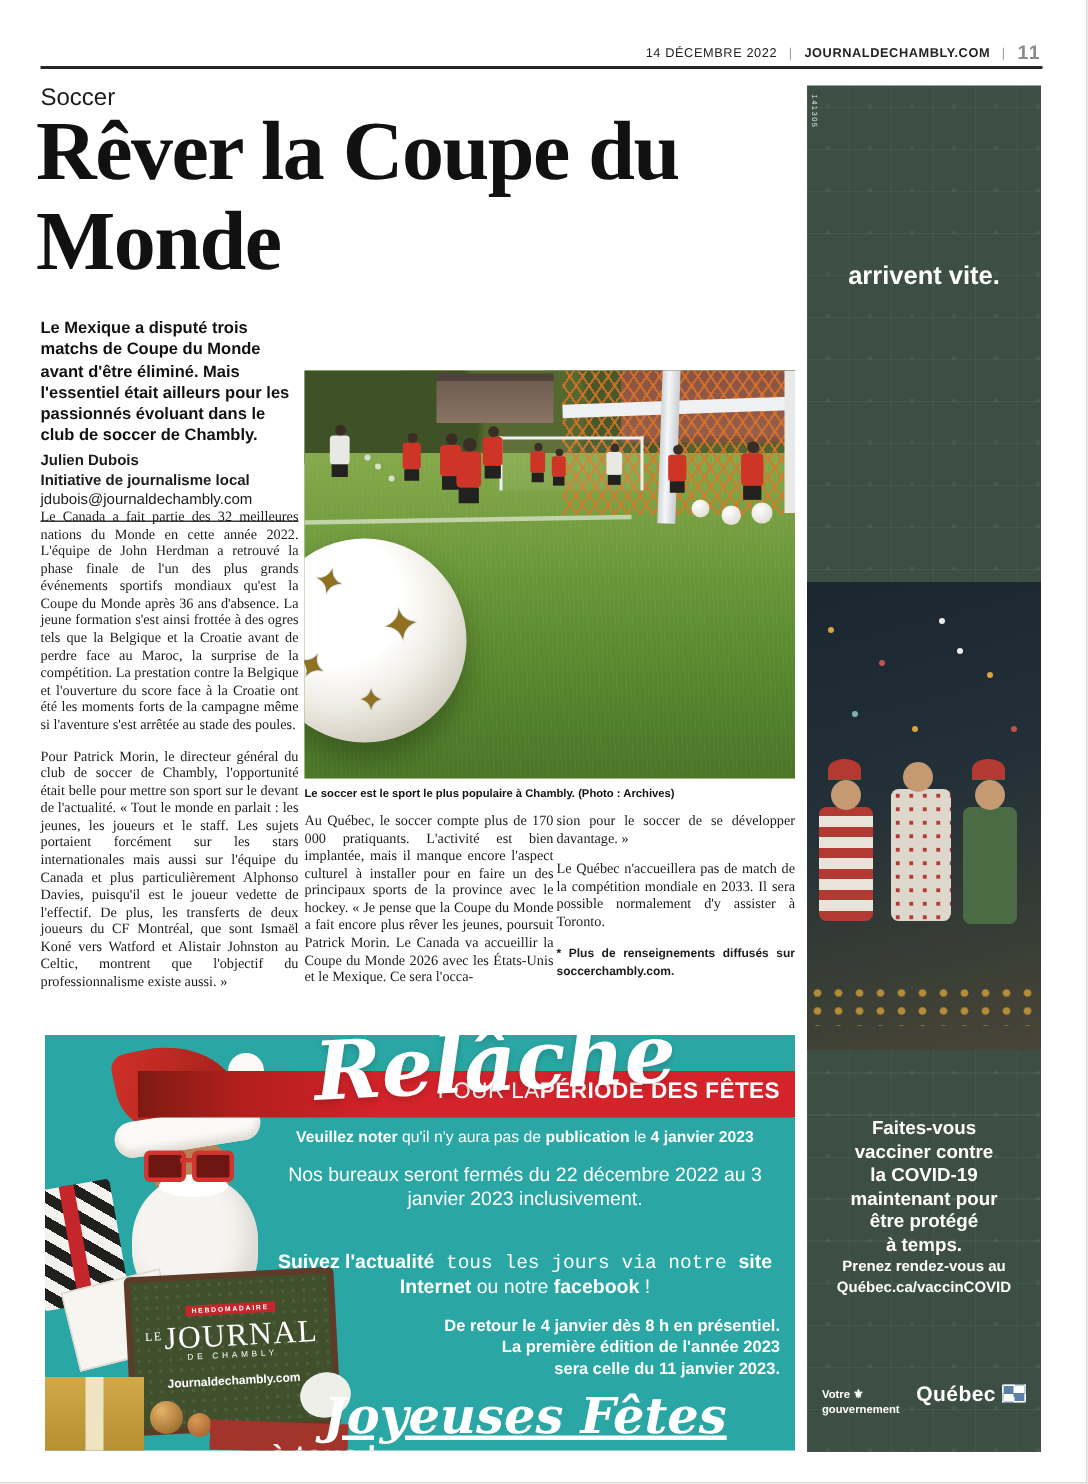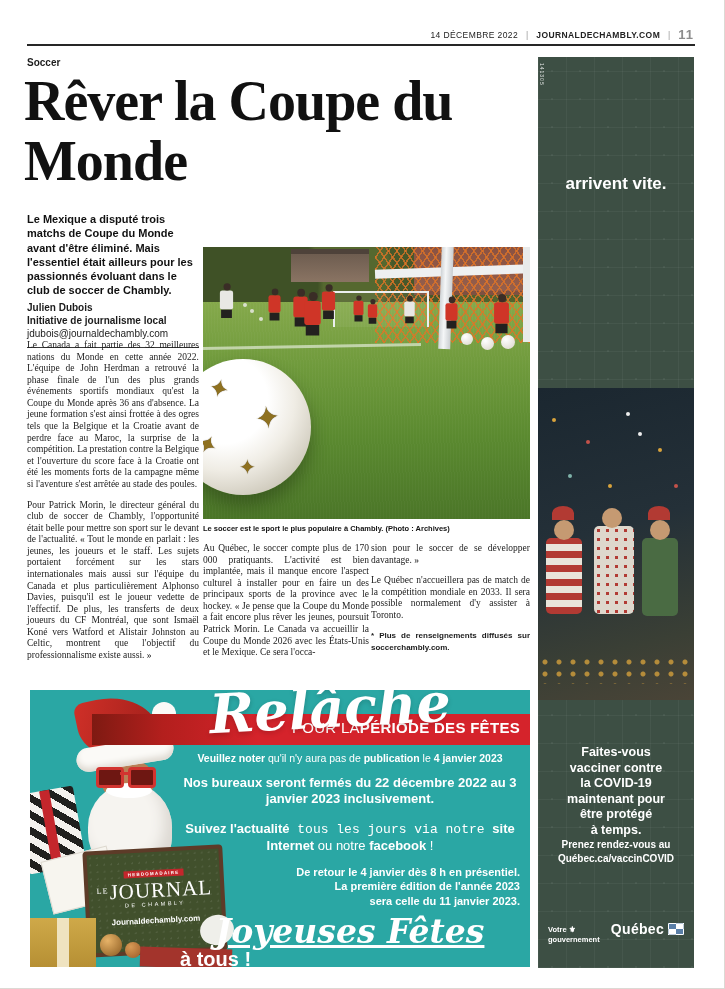--- a/index.html
+++ b/index.html
@@ -9,21 +9,21 @@
   .abs{position:absolute;}
 
   
   .masthead{top:27px;right:30px;font-size:8.5px;letter-spacing:.4px;color:#222;white-space:nowrap;}
   .masthead .site{font-weight:700;}
   .masthead .sep{color:#999;margin:0 5px;}
   .masthead .pagenum{font-weight:700;font-size:13px;color:#8c8c8c;letter-spacing:1px;vertical-align:-1px;}
   .header-rule{top:44px;left:27px;width:668px;height:2px;background:#262626;}
 
   
-  .section-label{top:57px;left:27px;font-size:10px;font-weight:700;text-align:center;}
+  .section-label{top:57px;left:27px;font-size:16px;font-weight:400;text-align:center;}
   .headline{top:72px;left:24px;width:510px;font-family:"Liberation Serif",serif;
             font-weight:700;font-size:56px;line-height:1.07;letter-spacing:-1px;color:#111;}
   .lead{top:212px;left:27px;width:172px;font-size:11px;font-weight:700;line-height:1.3;color:#111;}
   .byline{top:301px;left:27px;width:172px;font-size:10px;line-height:1.3;
           border-bottom:1.5px solid #3a3a3a;padding-bottom:7px;}
   .byline .author,.byline .org{font-weight:700;}
   .bodycol{font-family:"Liberation Serif",serif;font-size:9.5px;line-height:1.22;
            text-align:justify;color:#1b1b1b;}
   .bodycol p{margin:0 0 9px 0;}
   .col1{top:340px;left:27px;width:172px;height:350px;}
@@ -76,21 +76,21 @@
   
   .ad-bottom{top:690px;left:30px;width:500px;height:277px;background:#2aa7a4;overflow:hidden;color:#fff;}
   .ad-banner{left:62px;top:24px;right:0;height:31px;display:flex;align-items:center;justify-content:flex-end;
     padding:0 10px 5px 0;box-sizing:border-box;font-size:15px;letter-spacing:.3px;
     background:linear-gradient(90deg,#7e1a12 0%,#b31f1d 16%,#d5232b 38%,#d5232b 100%);}
   .ad-script{left:140px;top:-14px;width:320px;text-align:center;font-family:"DejaVu Serif",serif;
     font-style:italic;font-weight:700;font-size:54px;color:#fff;transform:rotate(-3deg);
     text-shadow:0 2px 5px rgba(0,0,0,.18);}
   .ad-text{left:150px;right:10px;top:62px;text-align:center;}
   .ad-l1{font-size:10.5px;margin-bottom:11px;}
-  .ad-l2{font-size:13px;font-weight:700;line-height:1.25;margin-bottom:13px;}
+  .ad-l2{font-size:13px;font-weight:400;line-height:1.25;margin-bottom:25px;}
   .ad-l3{font-size:13px;line-height:1.25;margin-bottom:11px;}
   .ad-l4{font-size:11px;font-weight:700;line-height:1.3;text-align:right;margin-bottom:6px;}
   .ad-joyeuses{font-family:"DejaVu Serif",serif;font-style:italic;font-weight:700;font-size:33px;line-height:1.1;text-decoration:underline;}
   .ad-atous{font-size:20px;font-weight:700;text-align:left;padding-right:42px;margin-top:-2px;}
 
   
   .santa-scene{left:0;top:0;width:205px;height:277px;overflow:hidden;}
   .gift-striped{left:-8px;top:100px;width:58px;height:80px;border-radius:3px;transform:rotate(-10deg);
     background:repeating-linear-gradient(40deg,#f4f2ee 0 7px,#20201e 7px 14px);}
   .gift-striped::after{content:"";position:absolute;left:24px;top:0;width:10px;height:100%;background:#c4262c;}

